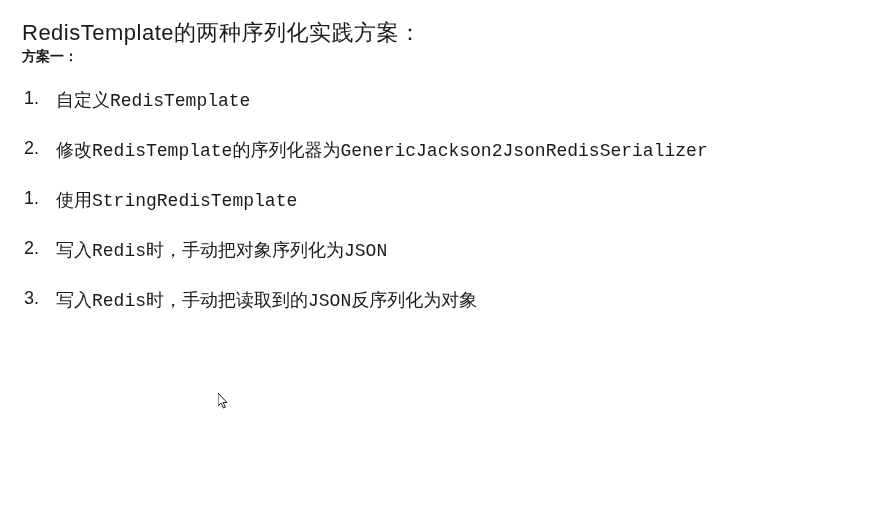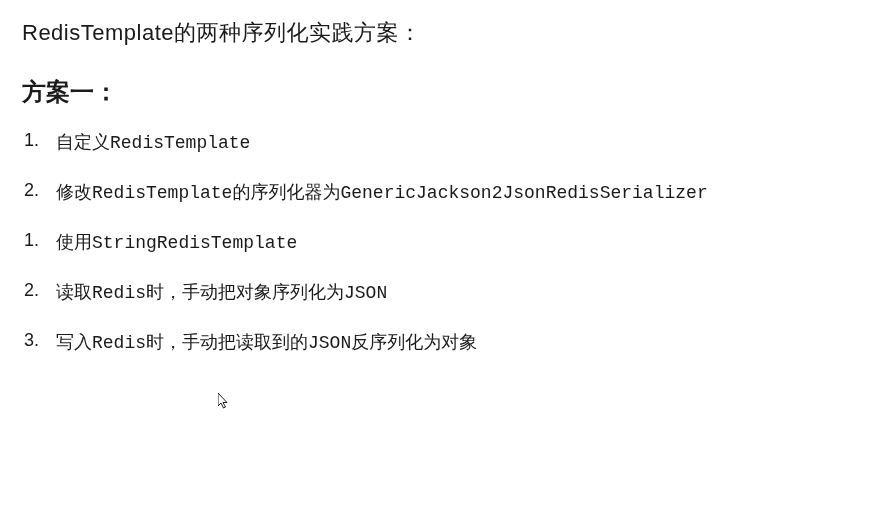--- a/index.html
+++ b/index.html
@@ -12,25 +12,24 @@
       height: 515px;
       background: #ffffff;
       font-family: "Microsoft YaHei", "PingFang SC", "Helvetica Neue", Arial, sans-serif;
       color: #1a1a1a;
       padding: 18px 22px;
       position: relative;
     }
     .title {
       font-size: 22px;
       font-weight: 500;
-      margin-bottom: 28px;
       letter-spacing: 0.5px;
     }
     .section-heading {
-      font-size: 24px;
+      font-size: 14px;
       font-weight: 600;
       margin-bottom: 22px;
     }
     .list {
       list-style: none;
       margin-bottom: 26px;
     }
     .list-item {
       font-size: 18px;
       font-weight: 400;
@@ -82,21 +81,21 @@
 </div>
 
 <div class="section">
   <ol class="list">
     <li class="list-item">
       <span class="list-num">1.</span>
       <span class="list-text">使用StringRedisTemplate</span>
     </li>
     <li class="list-item">
       <span class="list-num">2.</span>
-      <span class="list-text">读取Redis时，手动把对象序列化为JSON</span>
+      <span class="list-text">写入Redis时，手动把对象序列化为JSON</span>
     </li>
     <li class="list-item">
       <span class="list-num">3.</span>
       <span class="list-text">写入Redis时，手动把读取到的JSON反序列化为对象</span>
     </li>
   </ol>
 </div>
 
 <span class="cursor">
   <svg width="12" height="16" viewBox="0 0 12 16">

